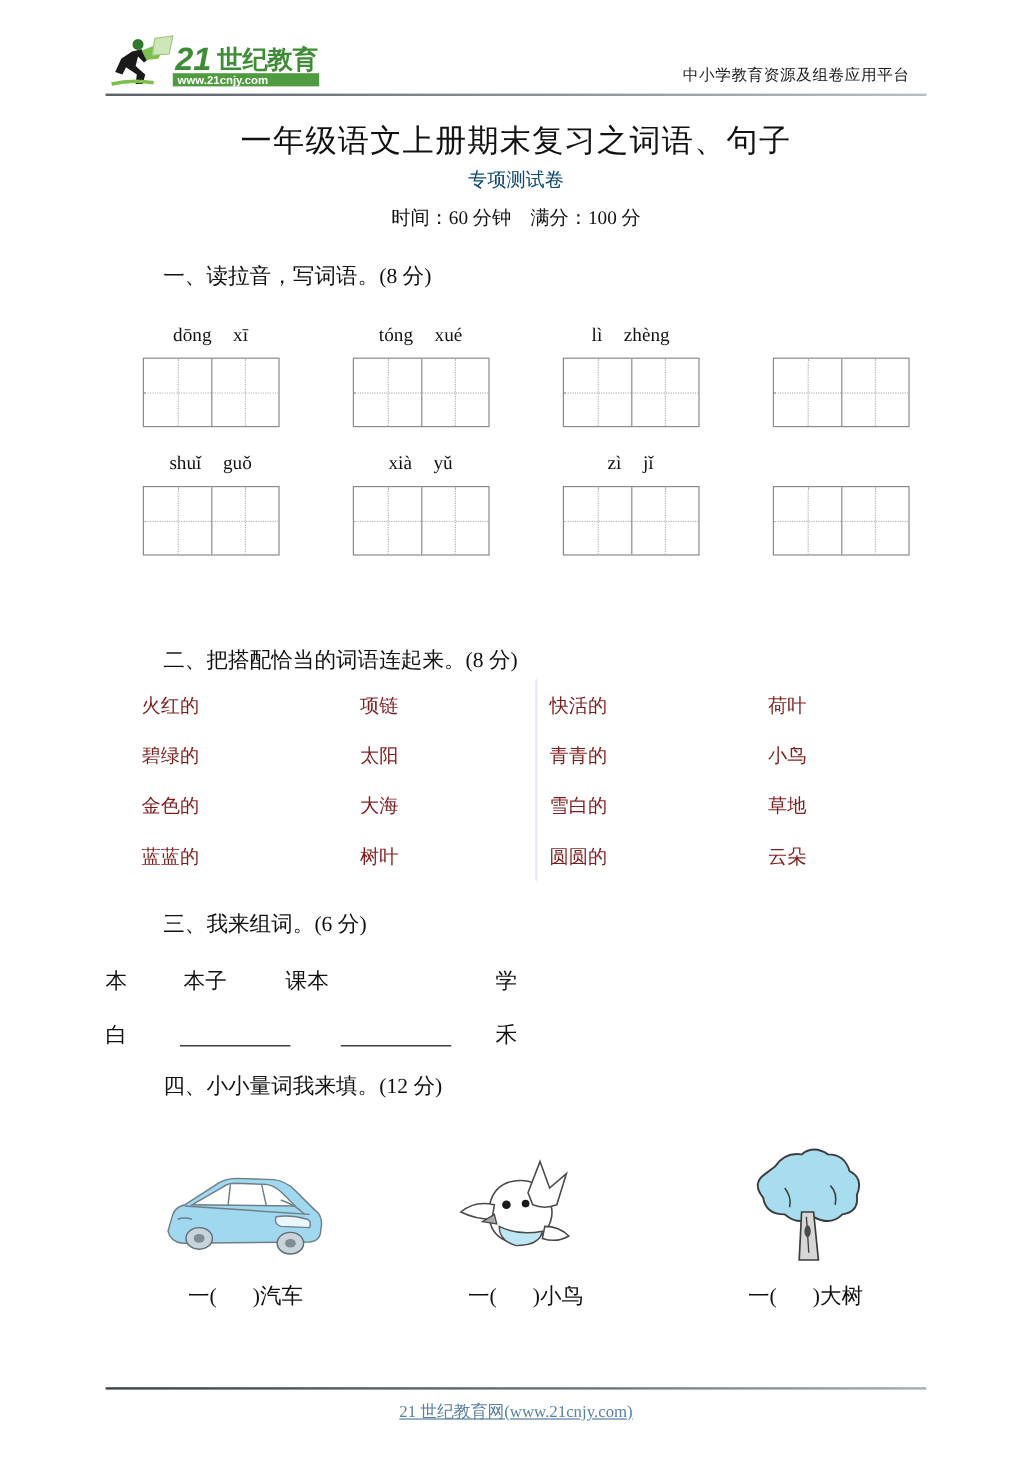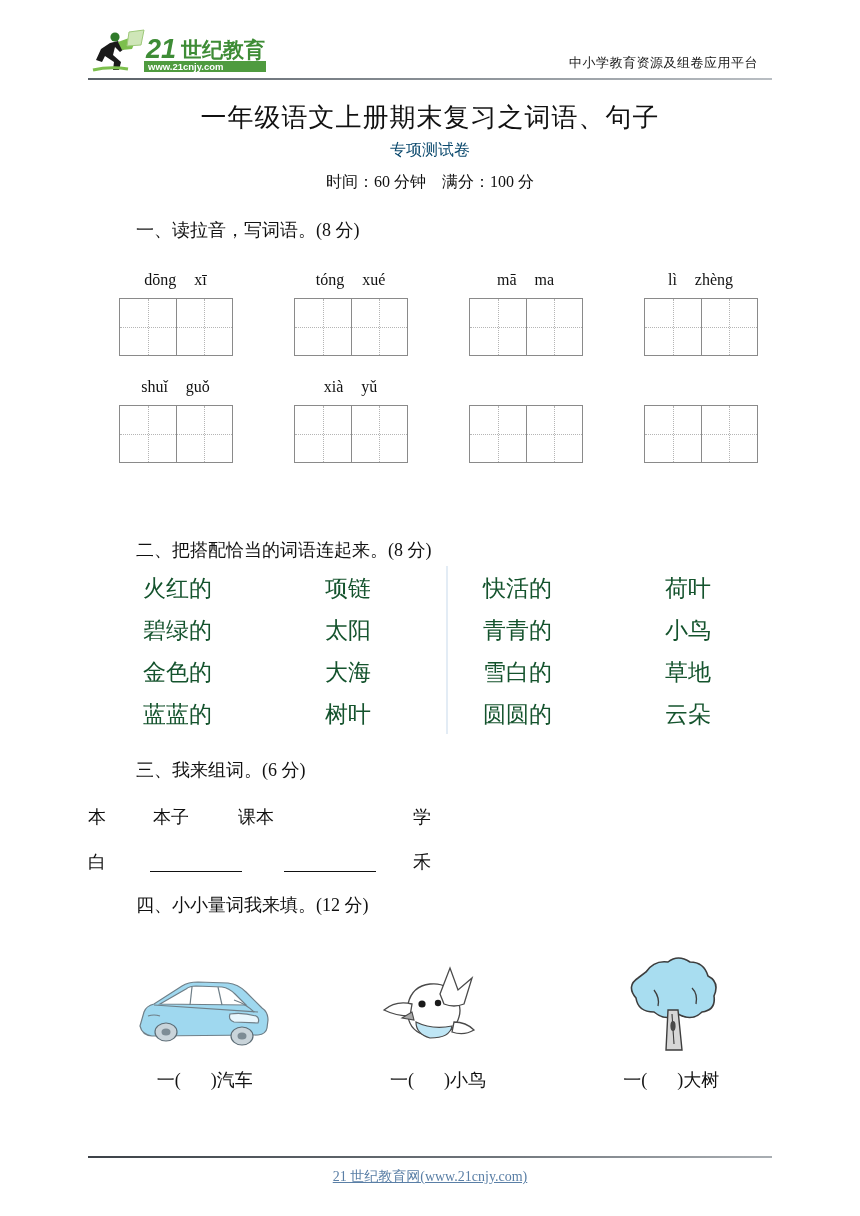--- a/index.html
+++ b/index.html
@@ -178,23 +178,22 @@
     top: 0;
     width: 300px;
     height: 170px;
   }
   .match-col.left { left: 30px; }
   .match-col.right { left: 370px; }
   .match-line {
     position: relative;
     height: 42px;
     line-height: 42px;
-    font-size: 23px;
-    color: #14532d;
-    margin-left: 25px;
+    font-size: 16px;
+    color: #7f1d1d;
   }
   .match-a {
     position: absolute;
     left: 0;
   }
   .match-b {
     position: absolute;
     left: 182px;
   }
   .match-divider {
@@ -319,23 +318,20 @@
   <div class="sec-heading" style="top:218px;">一、读拉音，写词语。(8 分)</div>
 
   <div class="pinyin-row" style="top:268px;">
     <div class="pinyin-cellgroup">
       <div class="pinyin-text"><span class="syl">dōng</span><span class="syl">xī</span></div>
     </div>
     <div class="pinyin-cellgroup">
       <div class="pinyin-text"><span class="syl">tóng</span><span class="syl">xué</span></div>
     </div>
     <div class="pinyin-cellgroup">
-      <div class="pinyin-text"><span class="syl">mā</span><span class="syl">ma</span></div>
-    </div>
-    <div class="pinyin-cellgroup">
       <div class="pinyin-text"><span class="syl">lì</span><span class="syl">zhèng</span></div>
     </div>
   </div>
 
   <div class="grid-row" style="top:298px;">
     <div class="grid-slot">
       <div class="tzg">
           <div class="tzg-cell"></div>
           <div class="tzg-cell"></div>
         </div>
@@ -359,20 +355,23 @@
         </div>
     </div>
   </div>
 
   <div class="pinyin-row" style="top:375px;">
     <div class="pinyin-cellgroup">
       <div class="pinyin-text"><span class="syl">shuǐ</span><span class="syl">guǒ</span></div>
     </div>
     <div class="pinyin-cellgroup">
       <div class="pinyin-text"><span class="syl">xià</span><span class="syl">yǔ</span></div>
+    </div>
+    <div class="pinyin-cellgroup">
+      <div class="pinyin-text"><span class="syl">zì</span><span class="syl">jǐ</span></div>
     </div>
   </div>
 
   <div class="grid-row" style="top:405px;">
     <div class="grid-slot">
       <div class="tzg">
           <div class="tzg-cell"></div>
           <div class="tzg-cell"></div>
         </div>
     </div>

